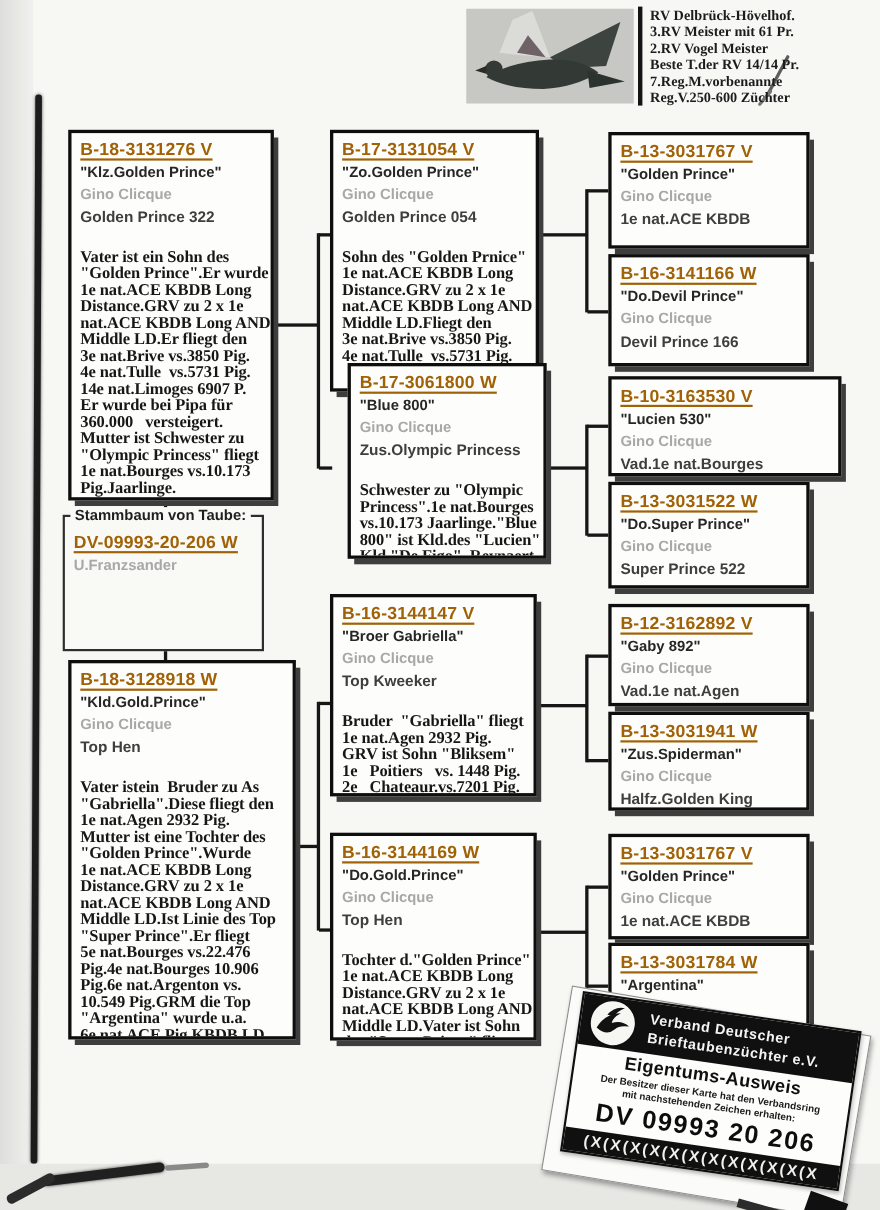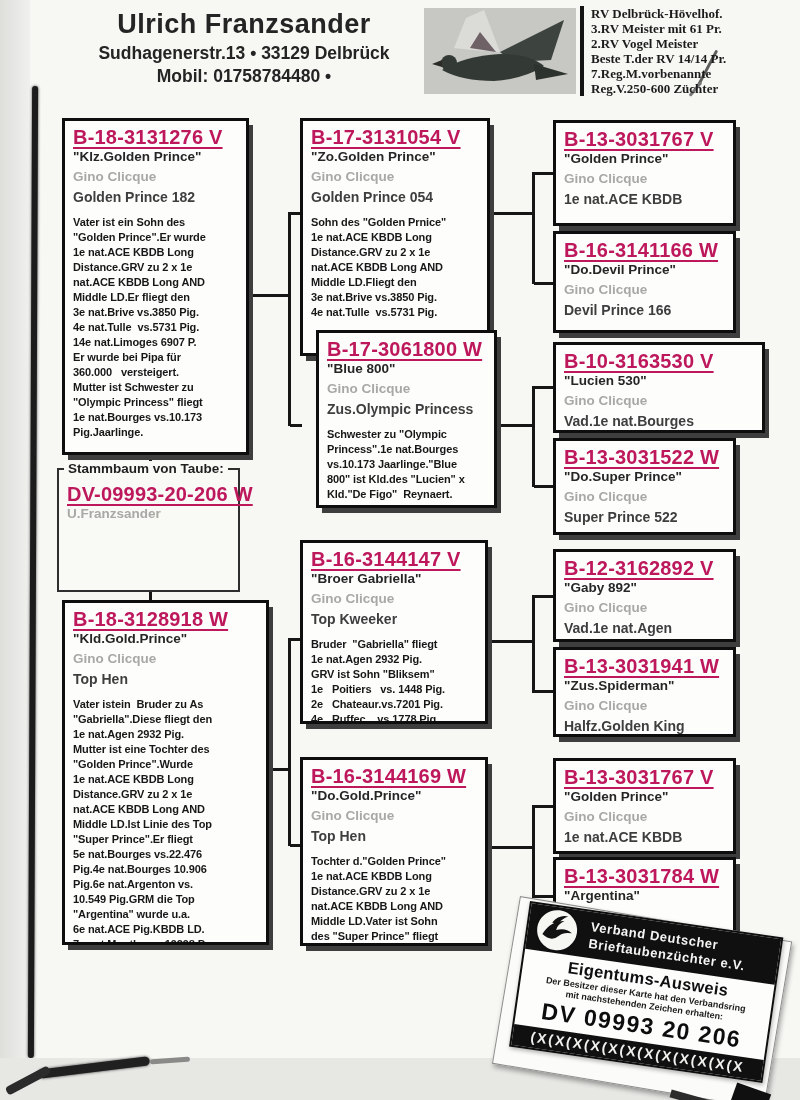--- a/index.html
+++ b/index.html
@@ -26,27 +26,27 @@
   .hdr-name{font-size:27px;font-weight:bold;letter-spacing:.5px;line-height:32px;}
   .hdr-addr{font-size:17.5px;font-weight:bold;line-height:23px;margin-top:2px;}
   .hdr-mob{font-size:17.5px;font-weight:bold;line-height:22px;}
   .pigeon-photo{position:absolute;left:424px;top:8px;width:152px;height:86px;background:#c7c7c4;z-index:2;}
   .ach-block{position:absolute;left:580px;top:6px;width:214px;border-left:4px solid #141414;padding-left:7px;
              font-family:"Liberation Serif",serif;font-weight:bold;font-size:13px;line-height:15px;
              color:#1c1c1c;z-index:2;}
   
   .box{position:absolute;background:#fdfdfb;border:3px solid #0e0e0e;box-shadow:5px 6px 0 -1px #3e3e3e;
        padding:6px 8px;box-sizing:border-box;overflow:hidden;z-index:2;}
-  .ring{display:block;font-weight:bold;font-size:20px;line-height:20px;color:#be185d;white-space:nowrap;
+  .ring{display:block;font-weight:bold;font-size:16px;line-height:20px;color:#a16207;white-space:nowrap;
         text-decoration:underline;text-decoration-thickness:2px;text-underline-offset:3px;letter-spacing:.2px;}
   .pname{display:block;font-weight:bold;font-size:13.5px;line-height:20px;color:#262626;white-space:nowrap;}
   .breeder{display:block;font-weight:bold;font-size:13.5px;line-height:20px;color:#a8a8a6;white-space:nowrap;}
   .ptitle{display:block;font-weight:bold;font-size:14px;line-height:20px;color:#3e3e3e;white-space:nowrap;}
-  .pbody{display:block;font-family:Liberation Sans, sans-serif;font-weight:bold;font-size:11px;line-height:15px;
-         color:#171717;white-space:pre;letter-spacing:-.1px;margin-top:8px;}
+  .pbody{display:block;font-family:Liberation Serif, serif;font-weight:bold;font-size:15px;line-height:15px;
+         color:#171717;white-space:pre;letter-spacing:-.1px;margin-top:20px;}
   
   .subject{position:absolute;left:57px;top:468px;width:183px;height:124px;border:2px solid #2e2e2e;
            background:#f9f9f6;box-sizing:border-box;padding:14px 8px 20px 8px;z-index:2;}
   .subject-label{position:absolute;top:-9px;left:5px;background:#f9f9f6;padding:0 4px;
                  font-size:13.5px;font-weight:bold;color:#1f1f1f;white-space:nowrap;}
   
   .cx{position:absolute;background:#161616;z-index:1;}
   
   .footer-line{position:absolute;left:58px;top:952px;font-family:"Liberation Serif",serif;font-weight:bold;
                font-size:15.5px;color:#1d1d1d;letter-spacing:.2px;z-index:2;white-space:nowrap;}
@@ -82,25 +82,20 @@
 
   <div class="edge-left"></div>
   <div class="edge-line"></div>
   <div class="edge-bottom"></div>
   <div class="smudge1"></div>
   <div class="smudge2"></div>
   <div class="smudge3"></div>
   <div class="pen-mark"></div>
   <div class="pen-mark2"></div>
 
-  <div class="hdr-text">
-    <div class="hdr-name">Ulrich Franzsander</div>
-    <div class="hdr-addr">Sudhagenerstr.13 • 33129 Delbrück</div>
-    <div class="hdr-mob">Mobil: 01758784480 •</div>
-  </div>
 
   <div class="pigeon-photo">
     <svg width="152" height="86" viewBox="0 0 152 86">
       <rect x="0" y="0" width="152" height="86" fill="#c7c7c4"></rect>
       <path d="M30,40 L42,10 L60,2 L76,44 L48,42 Z" fill="#dbdbd8"></path>
       <path d="M56,24 L72,44 L46,40 Z" fill="#6e6266"></path>
       <path d="M76,44 L140,12 L127,52 L88,54 Z" fill="#3d433f"></path>
       <path d="M18,62 Q40,48 76,46 Q106,46 120,58 Q100,71 70,73 Q38,73 18,62 Z" fill="#333934"></path>
       <circle cx="25" cy="55" r="8" fill="#333934"></circle>
       <path d="M18,52 L8,56 L18,59 Z" fill="#2b2b28"></path>
@@ -141,21 +136,21 @@
   <div class="cx" style="left:532px;top:805px;width:2.5px;height:93px"></div>
   <div class="cx" style="left:534px;top:805px;width:20px;height:2.5px"></div>
   <div class="cx" style="left:534px;top:895px;width:20px;height:2.5px"></div>
   <div class="cx" style="left:149px;top:455px;width:2.5px;height:14px"></div>
   <div class="cx" style="left:149px;top:591px;width:2.5px;height:10px"></div>
 
   <div class="box" style="left:62px;top:118px;width:187px;height:337px">
     <span class="ring">B-18-3131276 V</span>
     <span class="pname">"Klz.Golden Prince"</span>
     <span class="breeder">Gino Clicque</span>
-    <span class="ptitle">Golden Prince 182</span>
+    <span class="ptitle">Golden Prince 322</span>
     <span class="pbody">Vater ist ein Sohn des
 "Golden Prince".Er wurde
 1e nat.ACE KBDB Long
 Distance.GRV zu 2 x 1e
 nat.ACE KBDB Long AND
 Middle LD.Er fliegt den
 3e nat.Brive vs.3850 Pig.
 4e nat.Tulle  vs.5731 Pig.
 14e nat.Limoges 6907 P.
 Er wurde bei Pipa für

